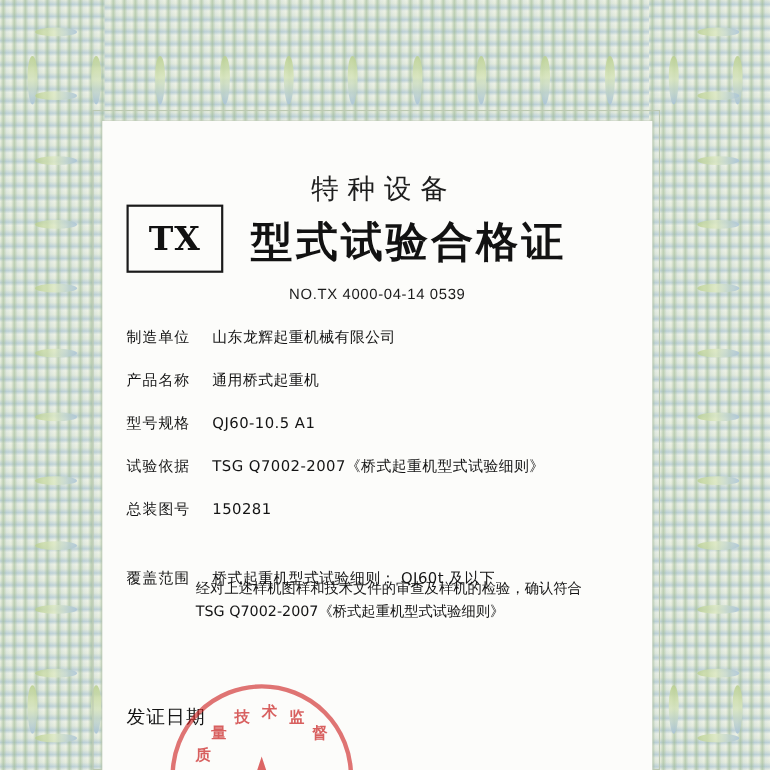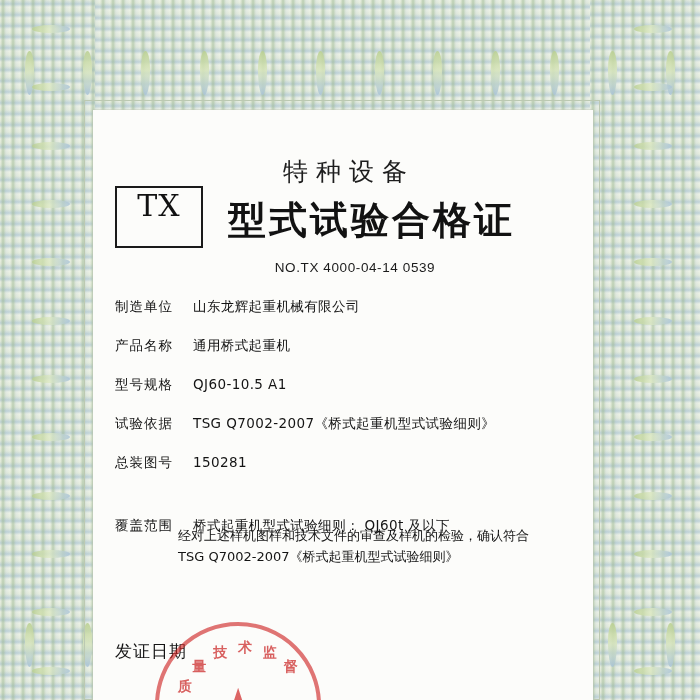--- a/index.html
+++ b/index.html
@@ -108,38 +108,38 @@
     white-space: nowrap;
   }
   .tx-box {
     position: absolute;
     left: 22px;
     top: 76px;
     width: 84px;
     height: 58px;
     border: 2px solid #1a1a1a;
     display: flex;
+    align-items: center;
     justify-content: center;
     font-family: "DejaVu Serif", "Liberation Serif", serif;
-    font-weight: normal;
+    font-weight: bold;
     font-size: 30px;
     letter-spacing: 1px;
     color: #111;
   }
   .cert-no {
     position: absolute;
     left: 0;
     top: 150px;
     width: 500px;
     text-align: center;
     font-family: "Liberation Sans", sans-serif;
     font-size: 13.5px;
     letter-spacing: .6px;
     color: #1b1b1b;
-    padding-left: 12px;
   }
 
   
   .fields {
     position: absolute;
     left: 22px;
     top: 188px;
     width: 460px;
   }
   .row {

